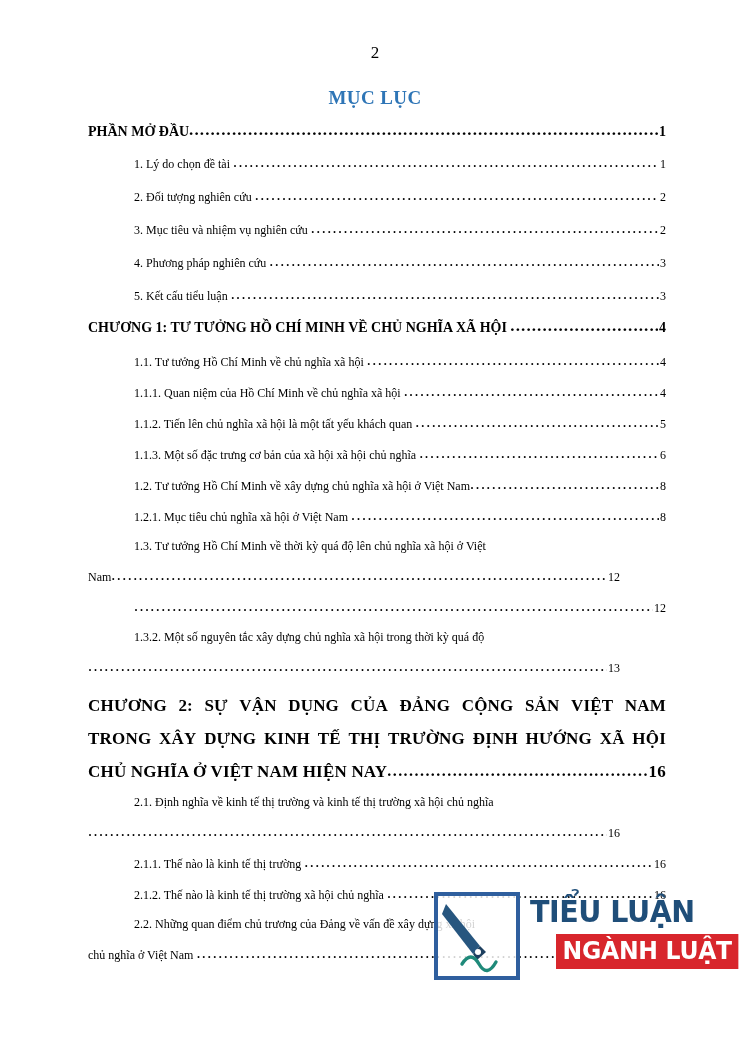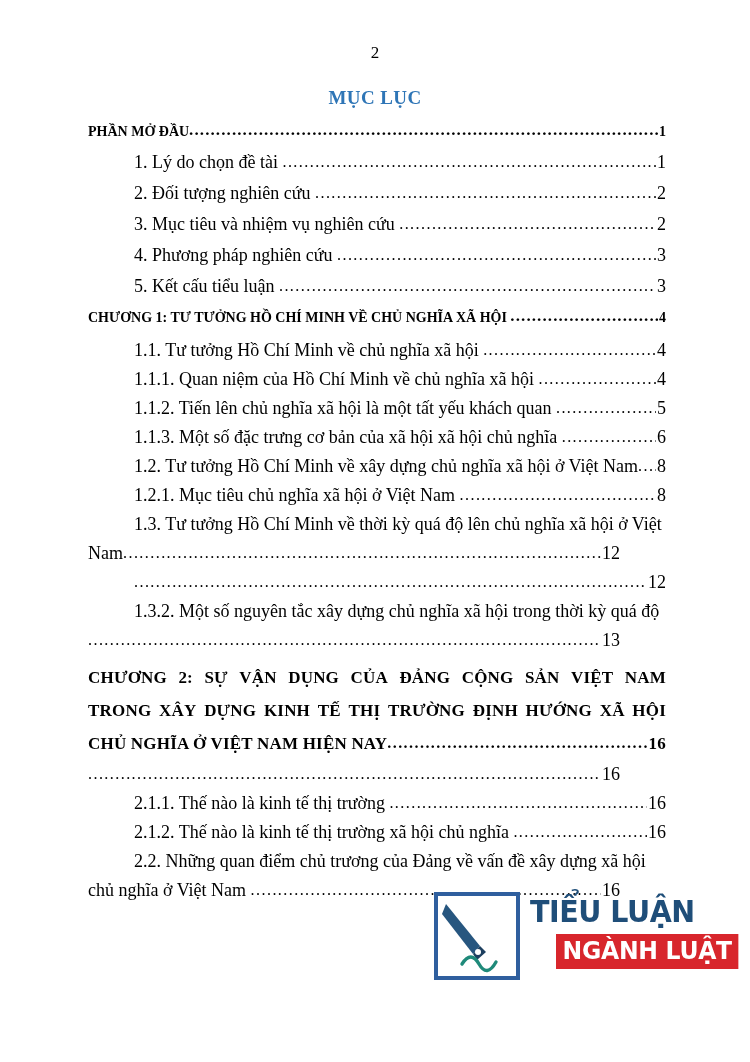--- a/index.html
+++ b/index.html
@@ -99,21 +99,21 @@
   .lvl1 {
     font-weight: bold;
     font-size: 14px;
     line-height: 30px;
   }
   .lvl1 .leader { font-size: 17px; font-weight: bold; letter-spacing: 1.1px; }
   .lvl1 .pageno { font-weight: bold; }
 
   
   .lvl2 {
-    font-size: 18px;
+    font-size: 12px;
     line-height: 30px;
     padding-left: 46px;
   }
   
   .lvl2 .cont {
     margin-left: -46px;
   }
 
   .tight { line-height: 29px; }
   .loose { line-height: 31px; }
@@ -385,20 +385,23 @@
         <span class="w">HỘI</span>
       </div>
       <div class="line">
         <span class="etext">CHỦ NGHĨA Ở VIỆT NAM HIỆN NAY</span>
         <span class="leader"></span>
         <span class="pageno">16</span>
       </div>
     </div>
 
     <div class="entry lvl2 tight">
+      <div class="line">
+        <span class="etext">2.1. Định nghĩa về kinh tế thị trường và kinh tế thị trường xã hội chủ nghĩa</span>
+      </div>
       <div class="line cont">
         <span class="etext"></span>
         <span class="leader"></span>
         <span class="pageno">16</span>
       </div>
     </div>
 
     <div class="entry lvl2 tight">
       <div class="line">
         <span class="etext">2.1.1. Thế nào là kinh tế thị trường </span>

